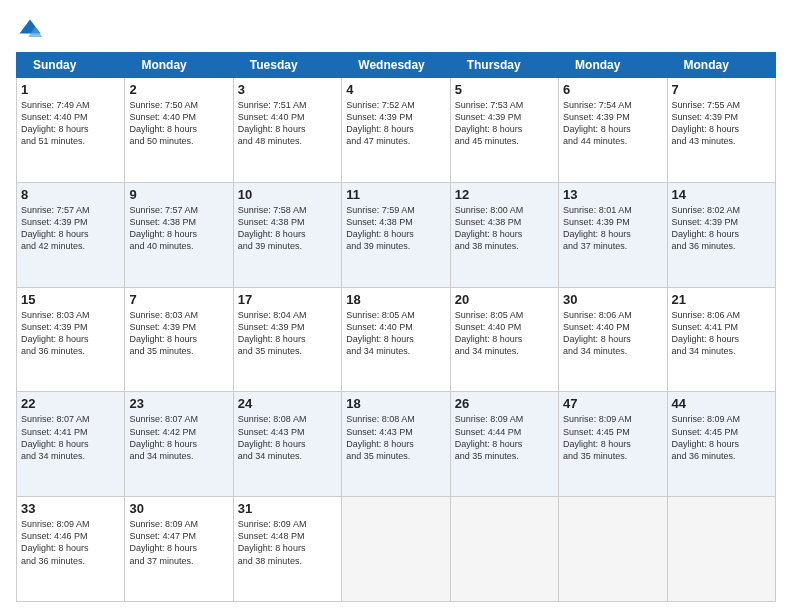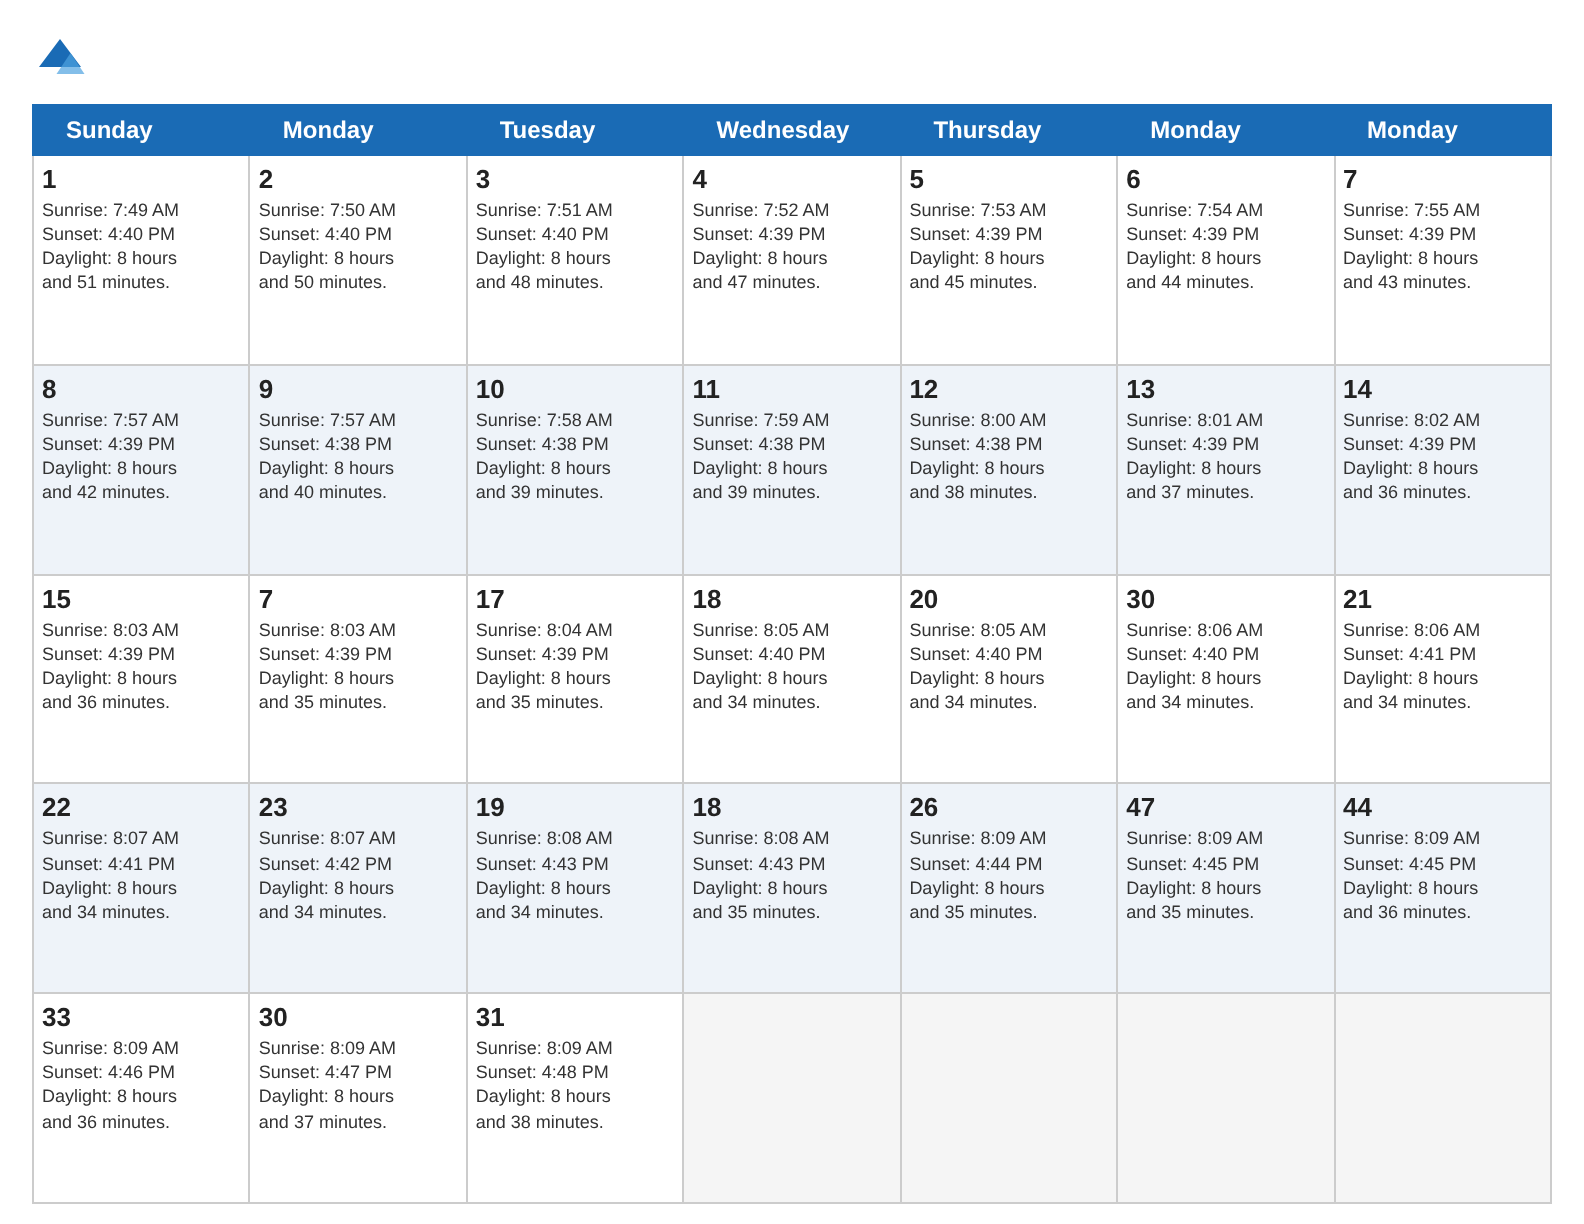--- a/index.html
+++ b/index.html
@@ -222,21 +222,21 @@
         <tr>
           <td>
             <span class="day-num">22</span>
             <div class="cell-text">Sunrise: 8:07 AM<br>Sunset: 4:41 PM<br>Daylight: 8 hours<br>and 34 minutes.</div>
           </td>
           <td>
             <span class="day-num">23</span>
             <div class="cell-text">Sunrise: 8:07 AM<br>Sunset: 4:42 PM<br>Daylight: 8 hours<br>and 34 minutes.</div>
           </td>
           <td>
-            <span class="day-num">19</span>
+            <span class="day-num">24</span>
             <div class="cell-text">Sunrise: 8:08 AM<br>Sunset: 4:43 PM<br>Daylight: 8 hours<br>and 34 minutes.</div>
           </td>
           <td>
             <span class="day-num">18</span>
             <div class="cell-text">Sunrise: 8:08 AM<br>Sunset: 4:43 PM<br>Daylight: 8 hours<br>and 35 minutes.</div>
           </td>
           <td>
             <span class="day-num">26</span>
             <div class="cell-text">Sunrise: 8:09 AM<br>Sunset: 4:44 PM<br>Daylight: 8 hours<br>and 35 minutes.</div>
           </td>

